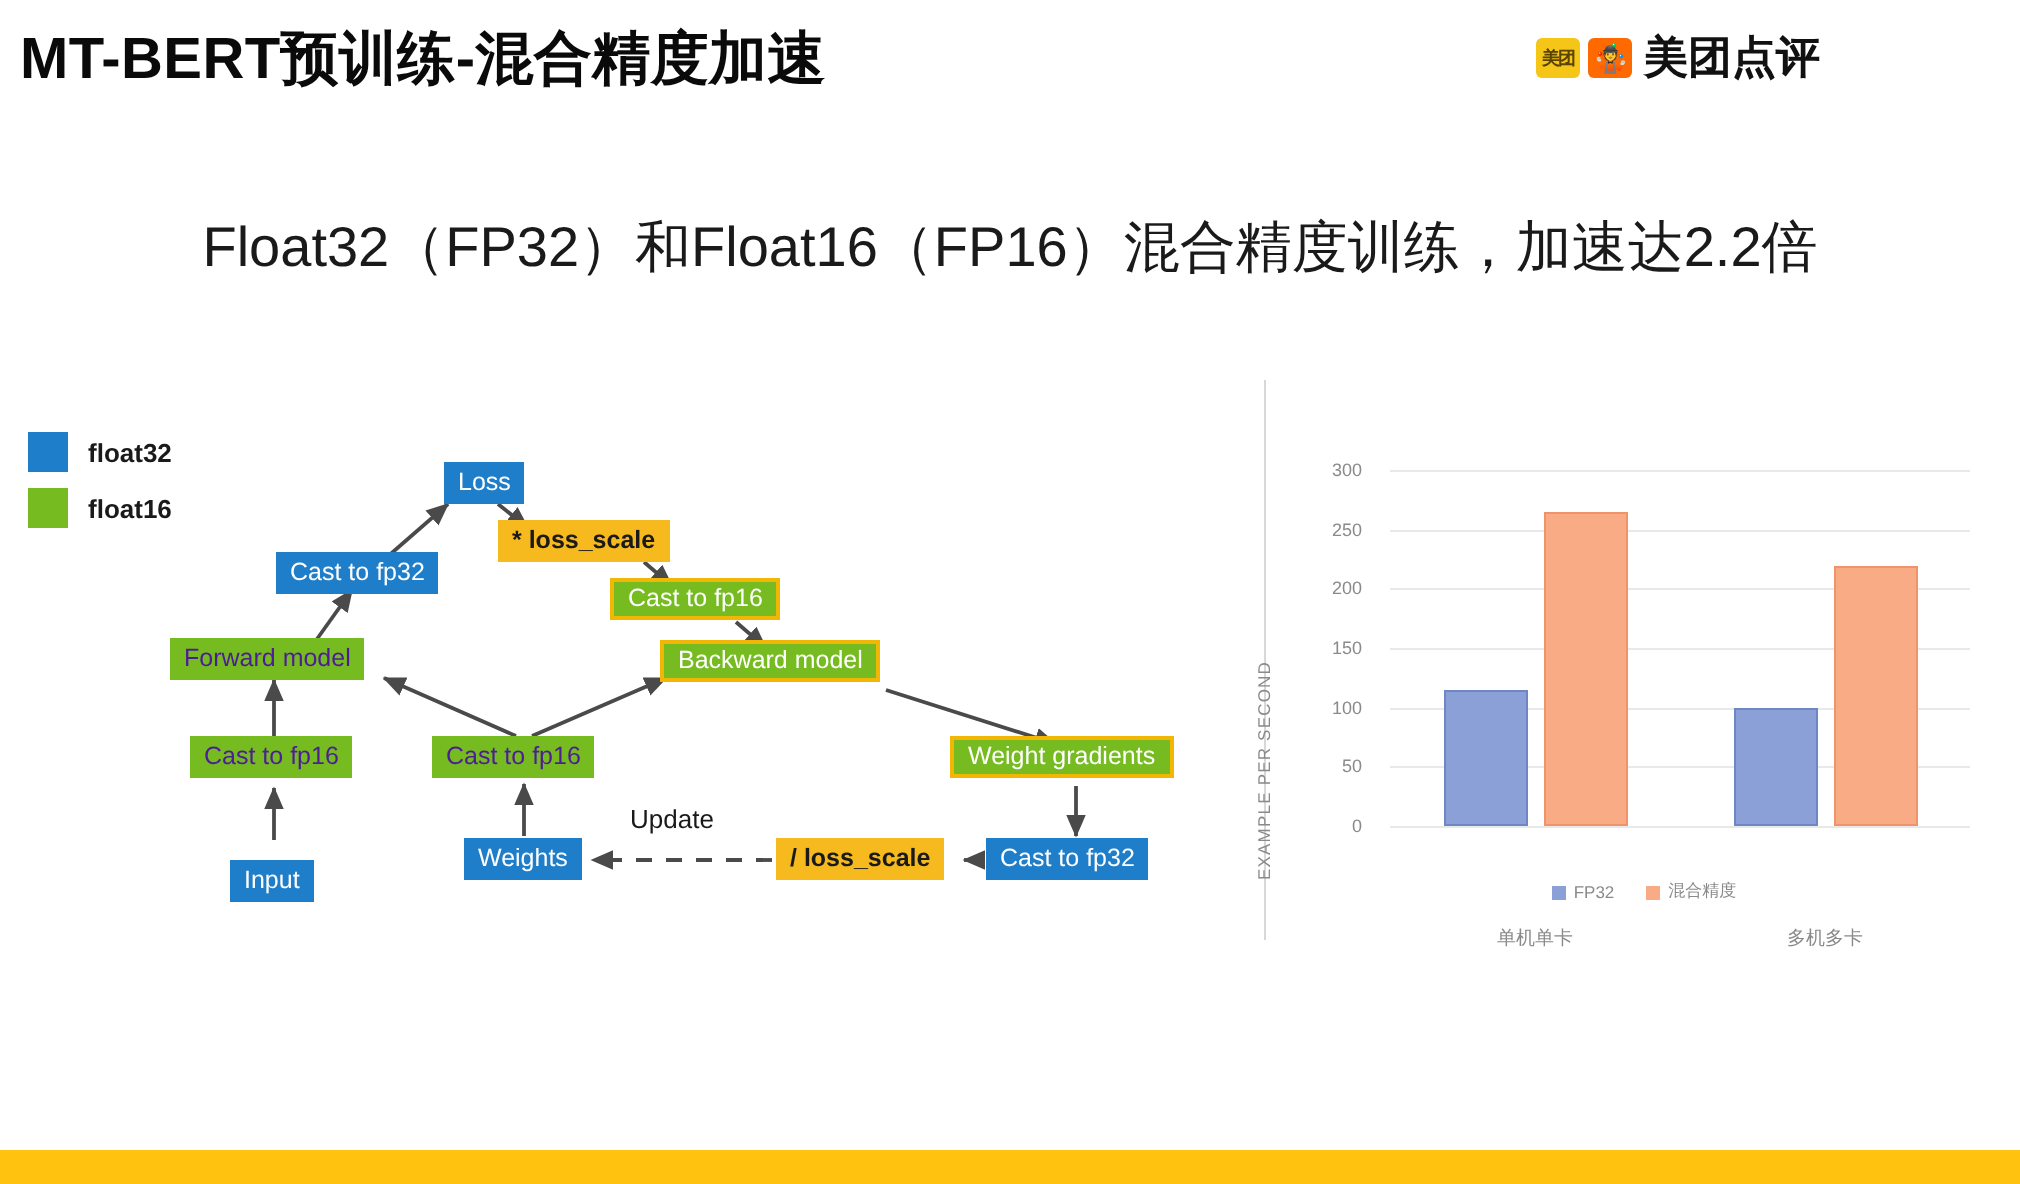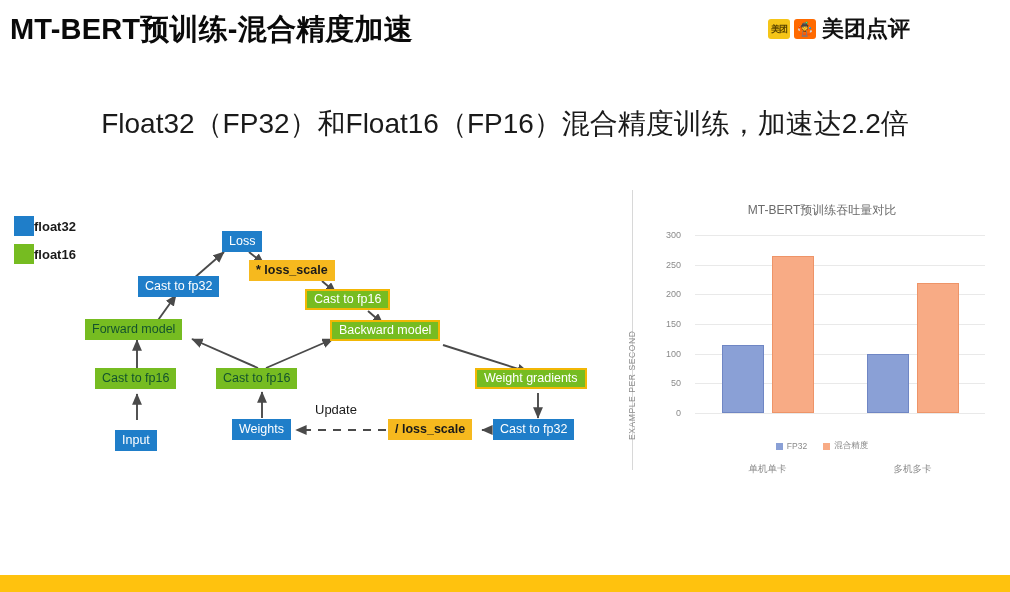--- a/index.html
+++ b/index.html
@@ -21,31 +21,31 @@
   #brand-name{font-size:22px;font-weight:bold;color:#111;letter-spacing:0px;
               margin-left:2px;}
 
   
   #slide-subtitle{position:absolute;left:0;top:105px;width:1010px;text-align:center;
                   font-size:28px;color:#1a1a1a;white-space:nowrap;}
 
   
   #diagram-panel{position:absolute;left:0px;top:190px;width:630px;height:280px;}
   #diagram-svg{position:absolute;left:0;top:0;}
-  .legend-row{position:absolute;display:flex;align-items:center;}
+  .legend-row{position:absolute;display:flex;align-items:center;gap:10px;}
   .legend-swatch{width:20px;height:20px;display:block;}
   .legend-label{font-size:13px;color:#1a1a1a;font-weight:600;}
   #legend-float32{left:14px;top:26px;}
   #legend-float16{left:14px;top:54px;}
 
   .node{position:absolute;display:flex;align-items:center;justify-content:center;
         font-size:12.5px;white-space:nowrap;box-sizing:border-box;height:21px;
         padding:0 7px;line-height:1;}
   .node.blue{background:#1f7ec9;color:#ffffff;}
-  .node.green{background:#76bc21;color:#14532d;}
+  .node.green{background:#76bc21;color:#4c1d95;}
   .node.green-bord{background:#76bc21;color:#ffffff;border:2px solid #f2b705;}
   .node.yellow{background:#f6b91e;color:#1a1a1a;font-weight:600;}
 
   
   #chart-panel{position:absolute;left:632px;top:190px;width:378px;height:280px;
                border-left:1px solid #d8d8d8;box-sizing:border-box;}
   #chart-title{position:absolute;left:0;top:12px;width:378px;text-align:center;
                font-size:12px;color:#6a6a6a;}
   #chart-ylabel{position:absolute;left:-6px;top:250px;transform:rotate(-90deg);
                 transform-origin:left top;font-size:8.5px;letter-spacing:.6px;
@@ -160,21 +160,20 @@
   <div class="node blue" style="left:232px;top:229px;">Weights</div>
 
   <div class="node yellow" style="left:388px;top:229px;">/ loss_scale</div>
 
   <div class="node blue" style="left:493px;top:229px;">Cast to fp32</div>
 
   <div style="position:absolute;left:315px;top:212px;font-size:13px;color:#1a1a1a;text-align:center;">Update</div>
 </div>
 
 <div id="chart-panel">
-  <div id="chart-title">MT-BERT预训练吞吐量对比</div>
   <div id="chart-ylabel">EXAMPLE PER SECOND</div>
   <div id="plot-area">
       <div class="gridline" style="top: 178px;"></div>
       <div class="ytick" style="top: 178px;">0</div>
       <div class="gridline" style="top: 148.333px;"></div>
       <div class="ytick" style="top: 148.333px;">50</div>
       <div class="gridline" style="top: 118.667px;"></div>
       <div class="ytick" style="top: 118.667px;">100</div>
       <div class="gridline" style="top: 89px;"></div>
       <div class="ytick" style="top: 89px;">150</div>

